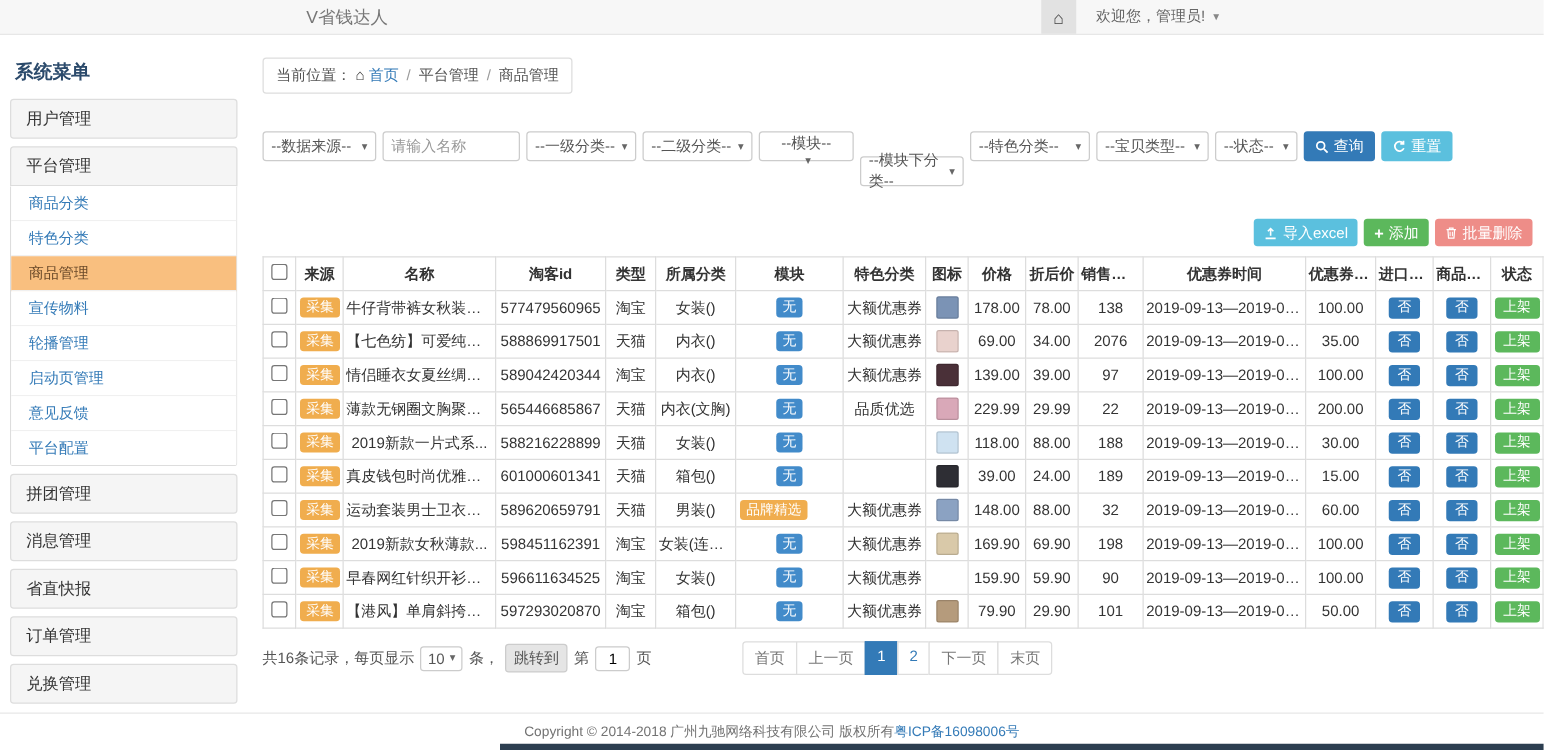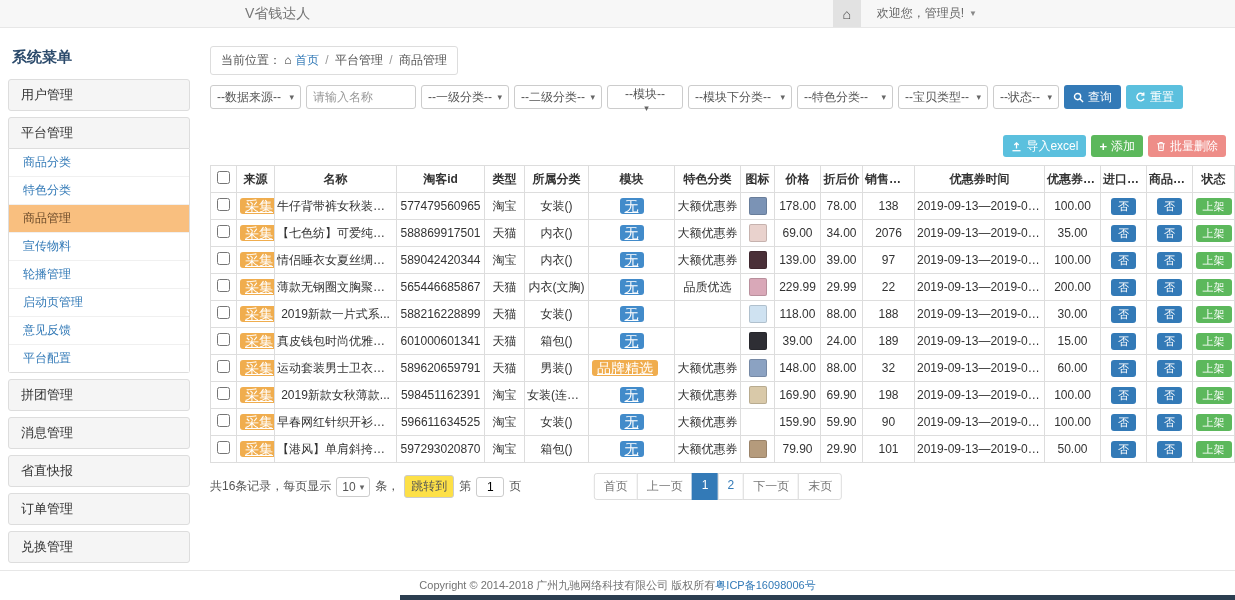--- a/index.html
+++ b/index.html
@@ -59,40 +59,40 @@
   .plus { font-weight:bold; font-size:13px; }
 
   .actions { display:flex; justify-content:flex-end; gap:5px; margin-top:26px; }
 
   
   table.grid { width:100%; border-collapse:collapse; table-layout:fixed; margin-top:8px; font-size:12px; }
   .grid th, .grid td { border:1px solid #ddd; text-align:center; padding:4px 2px; color:#333;
     overflow:hidden; white-space:nowrap; text-overflow:ellipsis; height:27px; }
   .grid th { font-weight:bold; }
   .grid th.op { color:#337ab7; }
-  .badge { display:inline-block; border-radius:3px; padding:1px 5px; font-size:14px;
-    color:#fff; line-height:14px; margin:0 1px;text-decoration:underline; }
+  .badge { display:inline-block; border-radius:3px; padding:1px 5px; font-size:11px;
+    color:#fff; line-height:14px; margin:0 1px; }
   .badge.orange { background:#f0ad4e; }
   .badge.blue { background:#428bca; }
   .badge.plain { background:transparent; color:#555; padding:1px 1px; }
   .mini-btn { display:inline-block; border-radius:3px; padding:2px 7px; font-size:11px;
     color:#fff; cursor:pointer; line-height:13px; }
   .mini-btn.blue { background:#337ab7; }
   .mini-btn.green { background:#5cb85c; }
   .thumb { display:inline-block; width:18px; height:18px; border-radius:2px; vertical-align:middle;
     box-shadow:inset 0 0 0 1px rgba(0,0,0,.15); }
   .grid input[type=checkbox] { width:13px; height:13px; margin:0; }
 
   
   .table-footer { display:flex; align-items:center; margin-top:12px; font-size:12px; color:#555; position:relative; }
   .records { display:flex; align-items:center; gap:5px; }
   .pselect { border:1px solid #ccc; border-radius:3px; padding:2px 5px; display:inline-flex;
     align-items:center; gap:4px; background:#fff; cursor:pointer; }
   .pselect i { font-style:normal; font-size:9px; color:#666; }
-  .jump-btn { border:1px solid #ccc; background:#fde047; border-radius:3px; padding:2px 6px; cursor:pointer; }
+  .jump-btn { border:1px solid #ccc; background:#e5e5e5; border-radius:3px; padding:2px 6px; cursor:pointer; }
   .jump-input { width:28px; height:20px; border:1px solid #ccc; border-radius:3px; text-align:center; font-size:12px; }
   .pager { position:absolute; left:50%; transform:translateX(-50%); display:flex; }
   .page-btn { border:1px solid #ddd; background:#fff; padding:4px 9px; font-size:12px; color:#777;
     margin-left:-1px; cursor:pointer; }
   .page-btn:first-child { border-radius:3px 0 0 3px; margin-left:0; }
   .page-btn:last-child { border-radius:0 3px 3px 0; }
   .page-btn.num { color:#337ab7; }
   .page-btn.active { background:#337ab7; border-color:#337ab7; color:#fff; }
 
   
@@ -158,21 +158,21 @@
             <i>▾</i>
           </div><input class="ftext" placeholder="请输入名称" style="width: 110px;"><div class="fselect" style="width: 88px;">
             <span>--一级分类--</span>
             <i>▾</i>
           </div><div class="fselect" style="width: 88px;">
             <span>--二级分类--</span>
             <i>▾</i>
           </div><div class="fselect" style="width: 76px; flex-direction: column;">
             <span>--模块--</span>
             <i>▾</i>
-          </div><div class="fselect" style="width: 104px;">
+          </div><div class="fselect" style="width: 83px; margin-top: 40px;">
             <span>--模块下分类--</span>
             <i>▾</i>
           </div><div class="fselect" style="width: 96px;">
             <span>--特色分类--</span>
             <i>▾</i>
           </div><div class="fselect" style="width: 90px;">
             <span>--宝贝类型--</span>
             <i>▾</i>
           </div><div class="fselect" style="width: 66px;">
             <span>--状态--</span>

